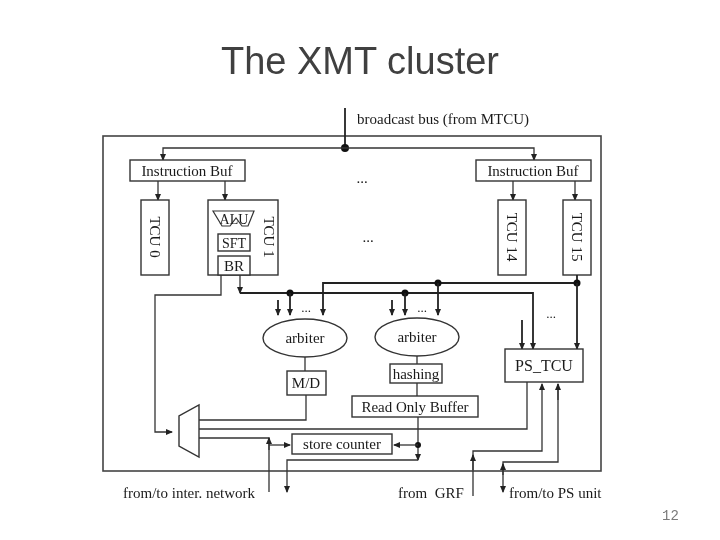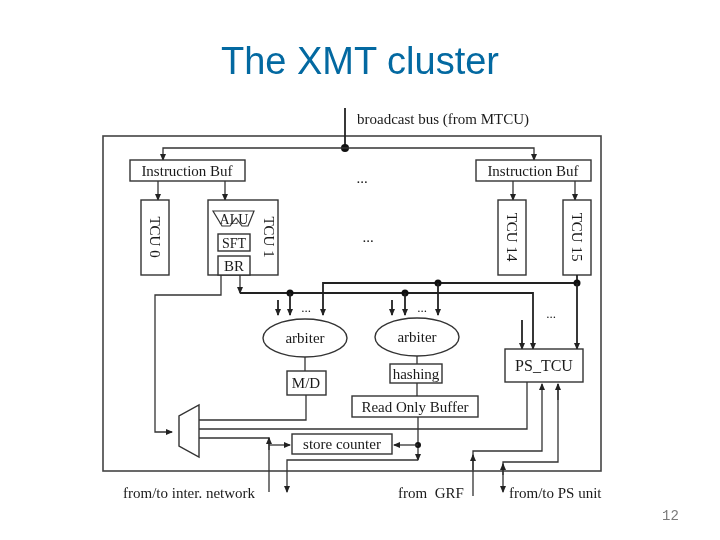--- a/index.html
+++ b/index.html
@@ -1,19 +1,19 @@
 <!DOCTYPE html>
 <html><head>
 <meta charset="utf-8">
 <style>
   html, body { margin: 0; padding: 0; background: #ffffff; }
   body { width: 720px; height: 540px; position: relative; overflow: hidden; }
   .title {
     position: absolute; left: 0; top: 40px; width: 720px; text-align: center;
-    font-family: "Liberation Sans", sans-serif; font-size: 38px; color: #0369a1;
+    font-family: "Liberation Sans", sans-serif; font-size: 38px; color: #404040;
   }
   .page-num {
     position: absolute; left: 662px; top: 508px;
     font-family: Liberation Mono, monospace; font-size: 14px; color: #7a7a7a;
   }
   svg { position: absolute; left: 0; top: 0; }
   svg text { font-family: "Liberation Serif", serif; fill: #1a1a1a; }
   .box { fill: #fff; stroke: #333; stroke-width: 1.4; }
   .ln { fill: none; stroke: #222; stroke-width: 1.8; }
   .thin { fill: none; stroke: #333; stroke-width: 1.3; }

